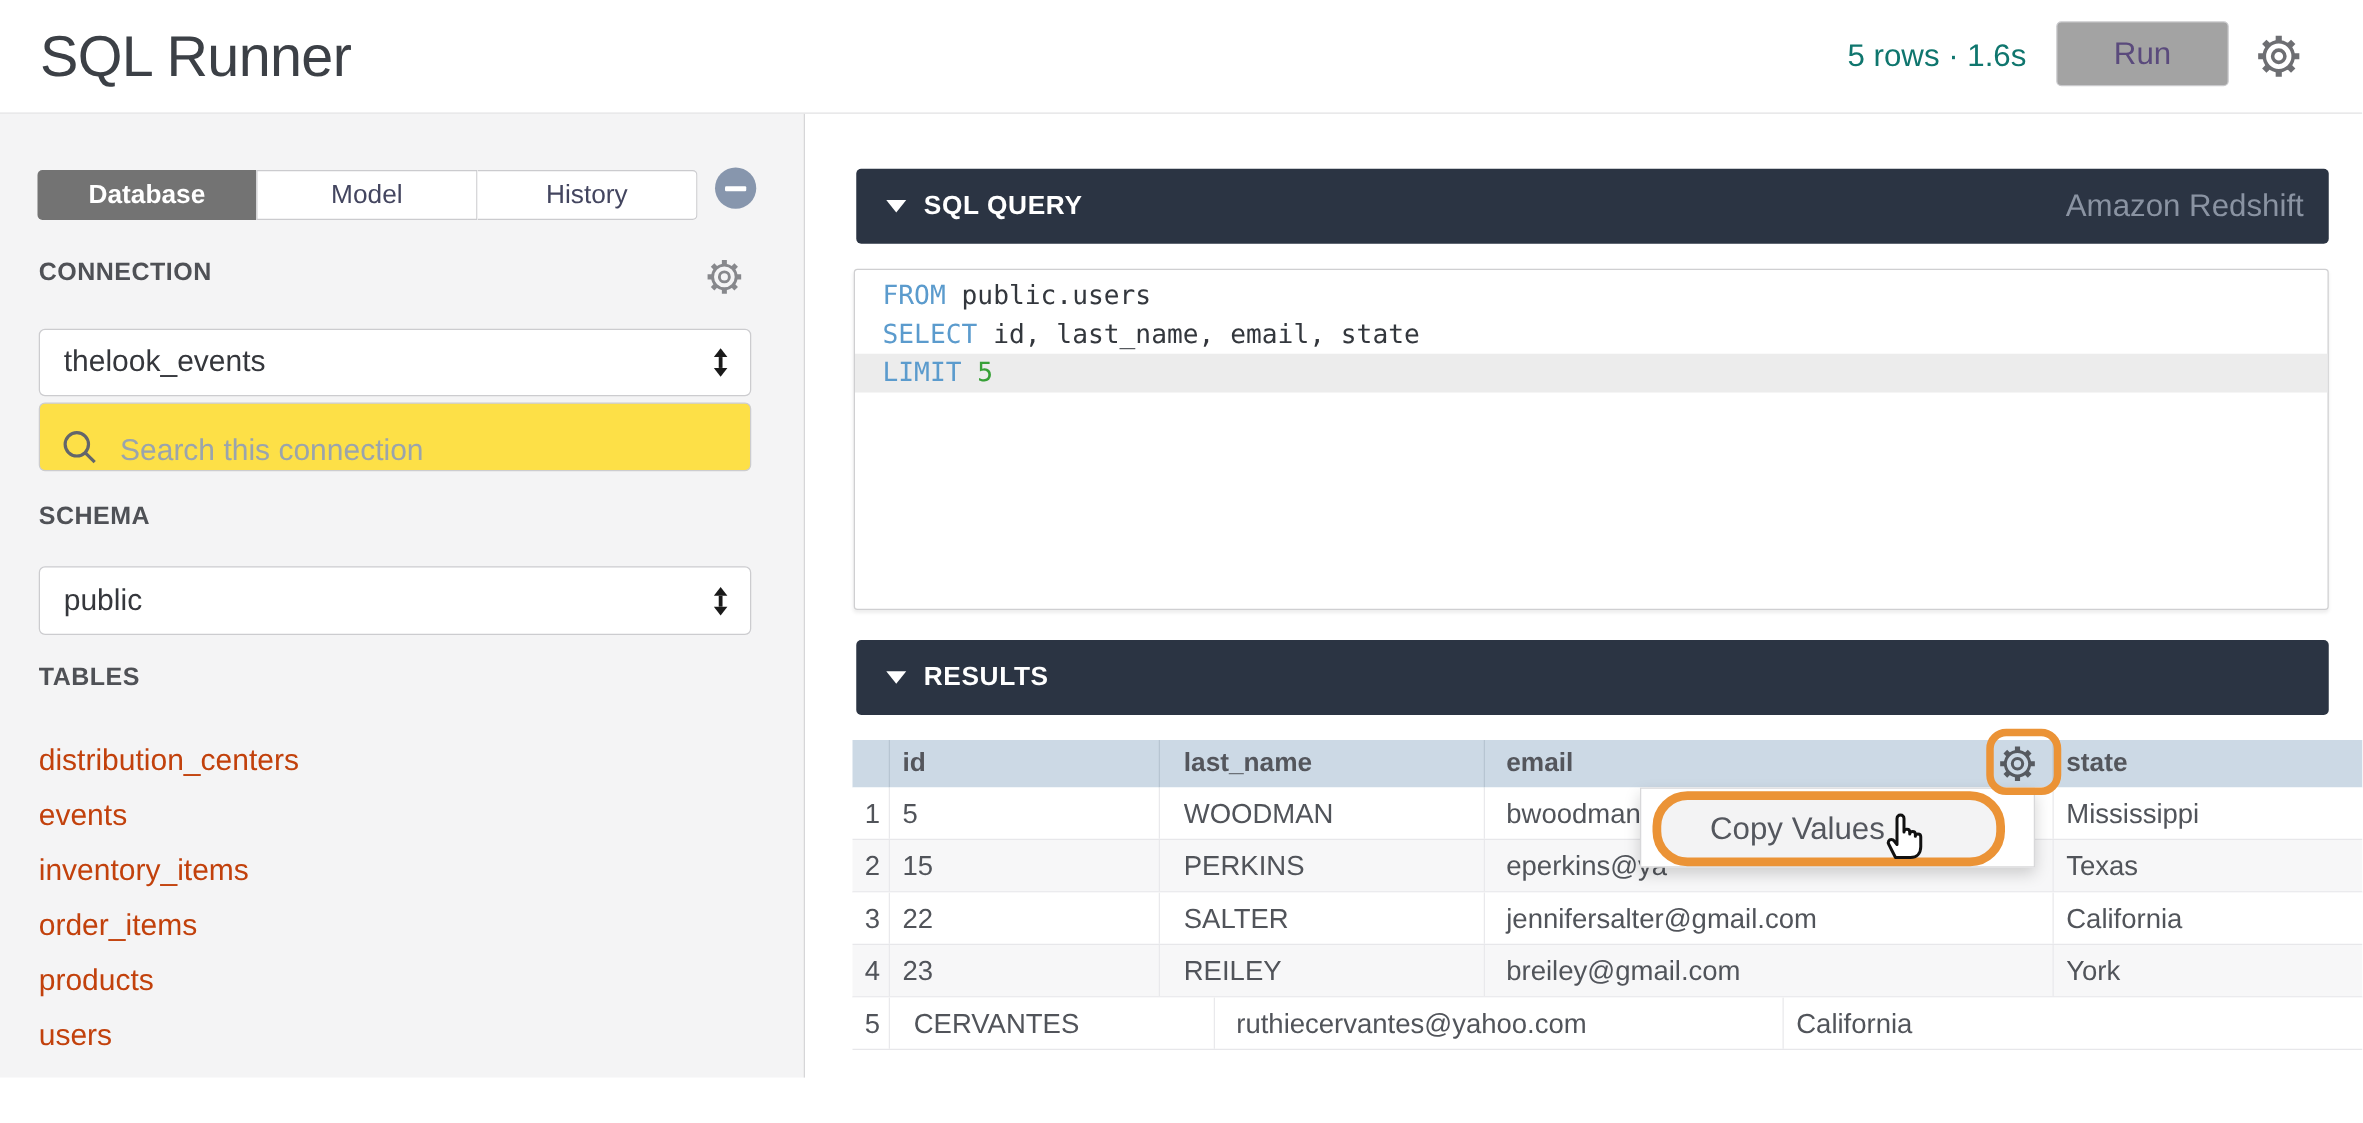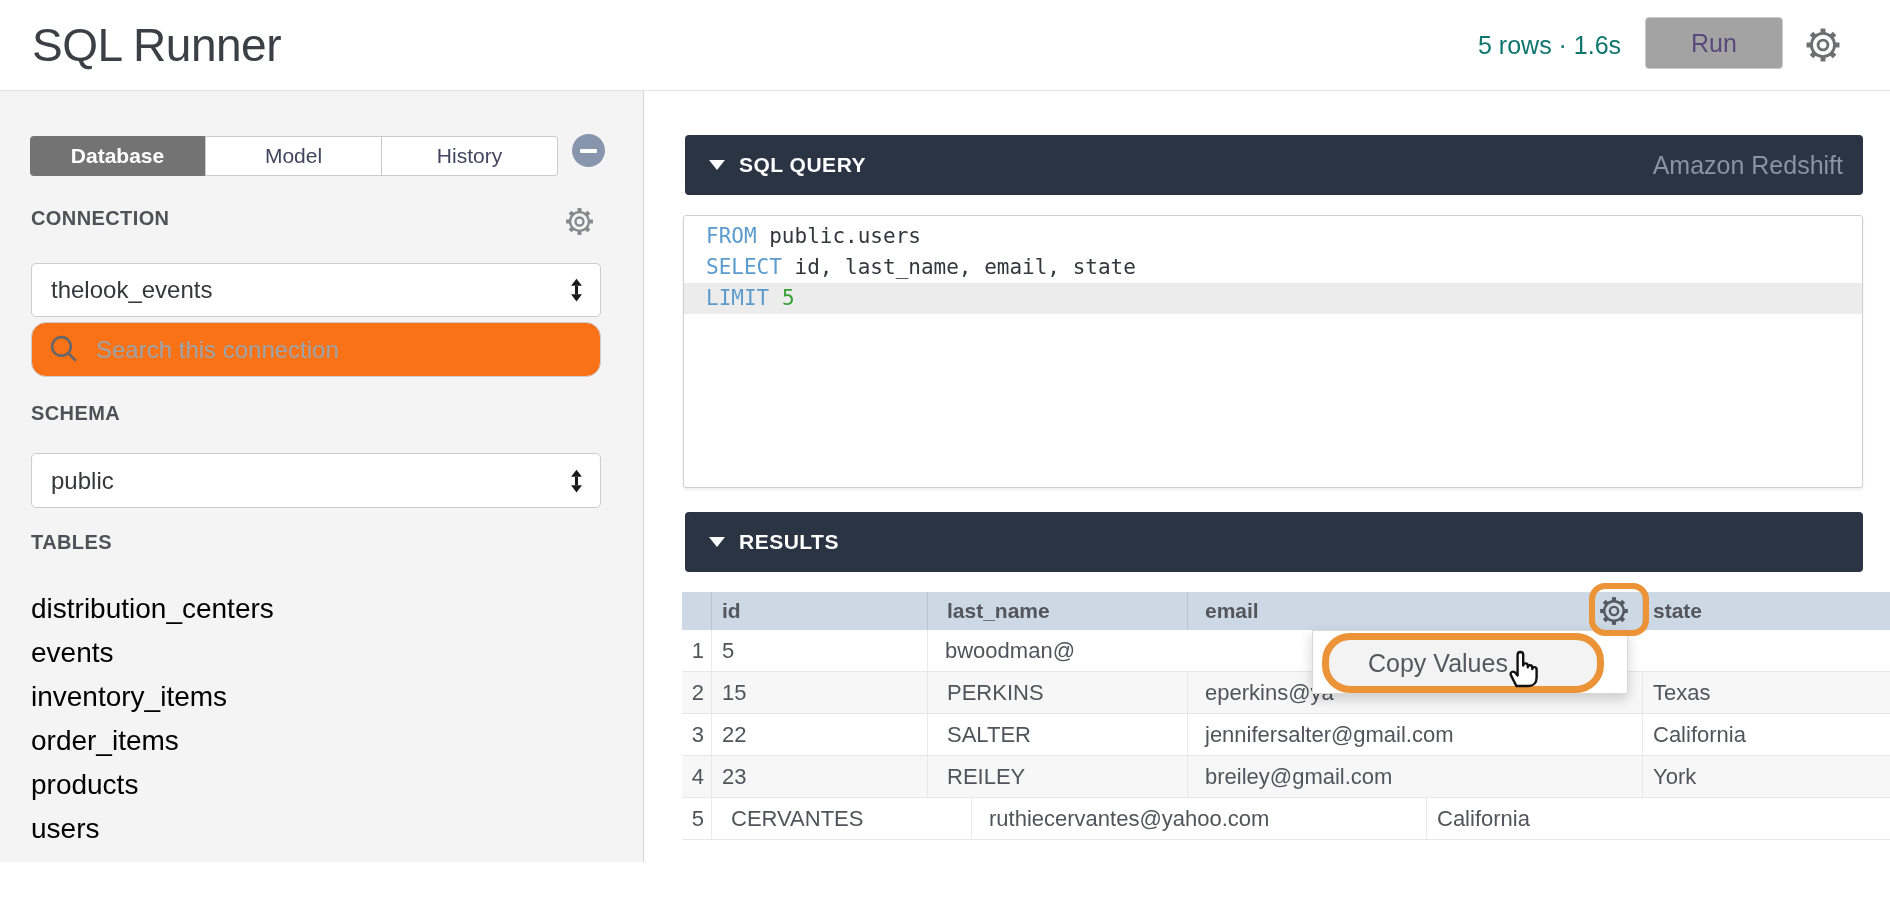--- a/index.html
+++ b/index.html
@@ -29,28 +29,28 @@
   .tab.active{background:#737373;border:none;color:#fff;font-weight:600;}
   .collapse-btn{position:absolute;left:572px;top:44px;width:33px;height:33px;border-radius:50%;
                 background:#8796ad;cursor:pointer;}
   .collapse-btn::after{content:"";position:absolute;left:8px;top:15px;width:17px;height:4px;background:#fff;border-radius:1px;}
   .section-label{position:absolute;left:31px;font-size:20px;font-weight:700;color:#4f5156;letter-spacing:0.4px;}
   .conn-gear{position:absolute;left:564px;top:116px;width:31px;height:31px;color:#87888c;cursor:pointer;}
   .selectbox{position:absolute;left:31px;width:570px;background:#fff;border:1px solid #cccccf;border-radius:5px;
              display:flex;align-items:center;justify-content:space-between;box-sizing:border-box;
              padding:0 17px 0 19px;cursor:pointer;}
   .selectbox .val{font-size:24px;color:#35373c;}
-  .searchbox{position:absolute;left:31px;top:232px;width:570px;height:55px;background:#f97316;border:1px solid #cccccf;
-             border-radius:15px;display:flex;align-items:center;box-sizing:border-box;}
+  .searchbox{position:absolute;left:31px;top:232px;width:570px;height:55px;background:#fde047;border:1px solid #cccccf;
+             border-radius:5px;display:flex;align-items:flex-end;box-sizing:border-box;}
   .searchbox svg{margin-left:16px;flex:none;}
   .searchbox input{border:none;outline:none;background:transparent;margin-left:12px;flex:1;
                    font-family:"Liberation Sans",sans-serif;font-size:24px;color:#35373c;}
   .searchbox input::placeholder{color:#9aa4ad;opacity:1;}
   .tablelist{position:absolute;left:0;top:497px;width:643px;margin:0;padding:0;list-style:none;}
-  .tablelist li{height:44px;line-height:44px;padding-left:31px;font-size:28px;color:#000000;cursor:pointer;}
+  .tablelist li{height:44px;line-height:44px;padding-left:31px;font-size:24px;color:#c2410c;cursor:pointer;}
 
   
   .panel-header{position:absolute;left:685px;width:1178px;height:60px;background:#2b3443;border-radius:4px;
                 display:flex;align-items:center;box-sizing:border-box;padding:0 20px 0 24px;}
   .panel-header .caret{width:0;height:0;border-left:8px solid transparent;border-right:8px solid transparent;
                        border-top:10px solid #fff;margin-right:14px;flex:none;}
   .panel-header .ptitle{color:#fff;font-size:21px;font-weight:700;letter-spacing:0.5px;}
   .panel-header .dialect{margin-left:auto;color:#8a93a2;font-size:25px;}
   .qheader{top:135px;} .rheader{top:512px;}
 
@@ -212,20 +212,21 @@
               <use href="#gear"></use>
             </svg>
         </span>
       </div>
       <div class="cell c-state">state</div>
     </div>
 
     <div class="trow drow">
       <div class="cell c-num">1</div>
       <div class="cell c-id">5</div>
+      <div class="cell c-last">WOODMAN</div>
       <div class="cell c-email">bwoodman@</div>
       <div class="cell c-state">Mississippi</div>
     </div>
     <div class="trow drow alt">
       <div class="cell c-num">2</div>
       <div class="cell c-id">15</div>
       <div class="cell c-last">PERKINS</div>
       <div class="cell c-email">eperkins@ya</div>
       <div class="cell c-state">Texas</div>
     </div>

